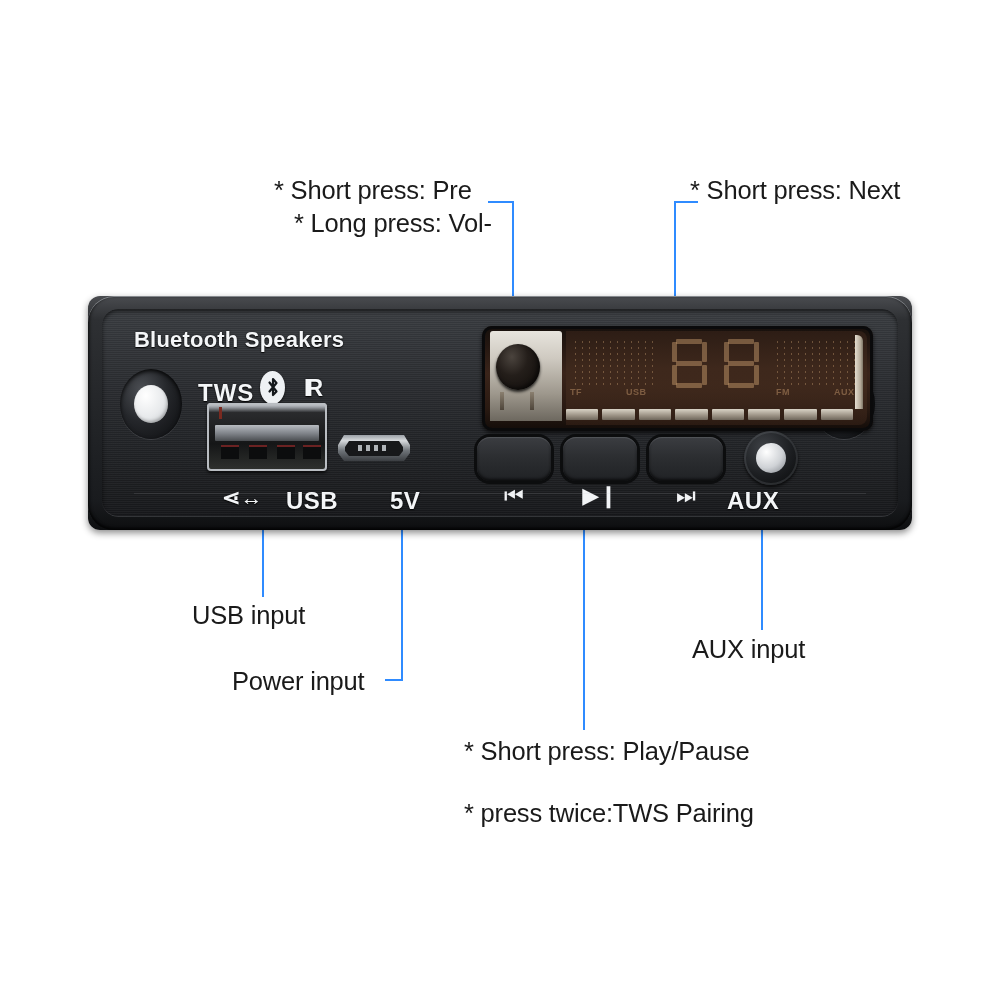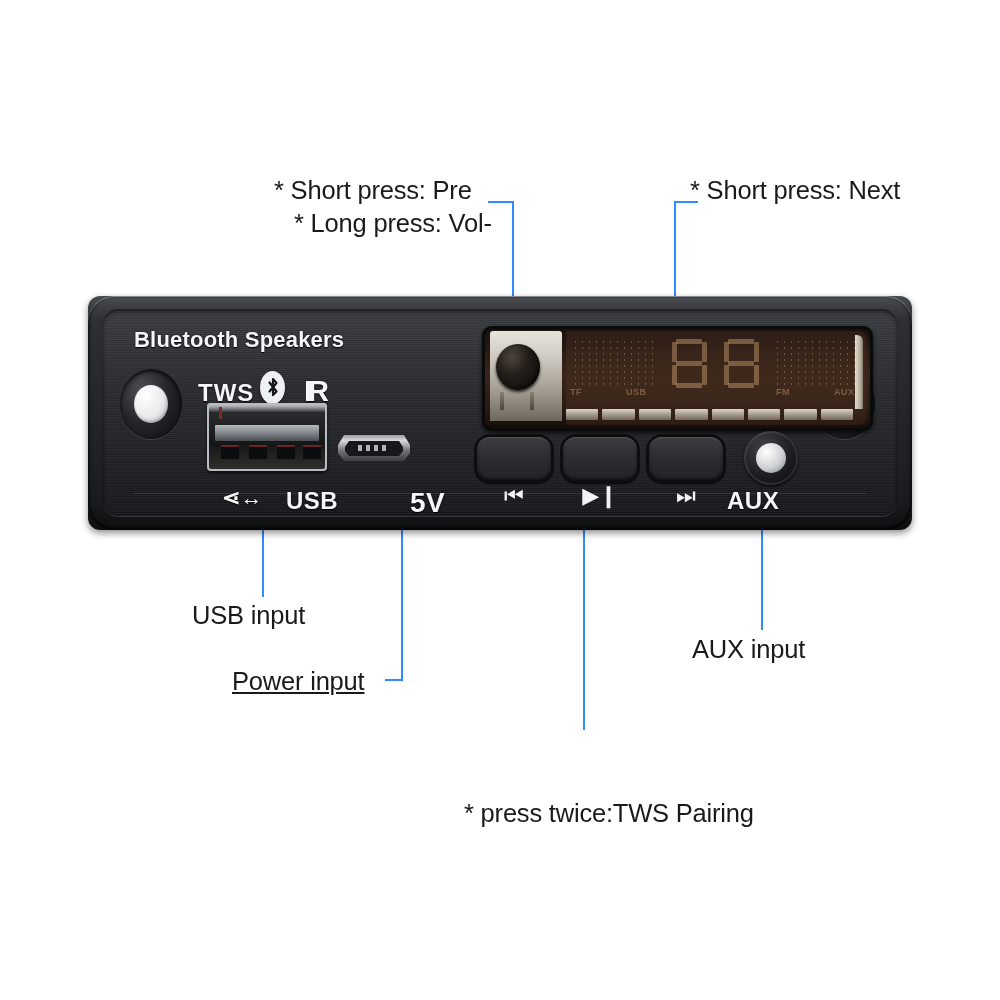--- a/index.html
+++ b/index.html
@@ -68,23 +68,23 @@
   
   .silk{
     position:absolute;color:#f4f6f8;
     font-family:"Liberation Sans", sans-serif;
     font-weight:bold;
     text-shadow:0 1px 1px rgba(0,0,0,.85),0 0 2px rgba(0,0,0,.6);
     white-space:nowrap;
   }
   #brand{left:32px;top:18px;font-size:22px;letter-spacing:.2px;}
   #tws{left:96px;top:70px;font-size:24px;letter-spacing:1px;}
-  #irmark{left:202px;top:66px;font-size:29px;font-weight:bold;letter-spacing:-4px;}
+  #irmark{left:202px;top:66px;font-size:23px;font-weight:bold;letter-spacing:-4px;}
   #usblbl{left:184px;top:178px;font-size:24px;letter-spacing:.5px;}
-  #v5lbl{left:308px;top:178px;font-size:28px;letter-spacing:.5px;}
+  #v5lbl{left:288px;top:178px;font-size:24px;letter-spacing:.5px;}
   #auxlbl{left:625px;top:178px;font-size:24px;letter-spacing:.5px;}
 
   
   #btbadge{
     position:absolute;left:158px;top:62px;width:25px;height:33px;
     border-radius:50%/50%;
     background:#eef1f4;
     box-shadow:0 1px 2px rgba(0,0,0,.8);
   }
   #btbadge svg{position:absolute;left:50%;top:50%;transform:translate(-50%,-50%);}
@@ -239,23 +239,24 @@
 <body>
 
 <div id="stage">
 
   <div class="anno" style="left:274px;top:175px;">* Short press: Pre</div>
   <div class="anno" style="left:274px;top:208px;margin-left:20px;">* Long press: Vol-</div>
 
   <div class="anno" style="left:690px;top:175px;">* Short press: Next</div>
 
   <div class="anno" style="left:192px;top:600px;">USB input</div>
-  <div class="anno" style="left:232px;top:666px;text-decoration:underline;">Power input</div>
+  <div class="anno" style="left:232px;top:666px;">Power input</div>
   <div class="anno" style="left:692px;top:634px;">AUX input</div>
 
+  <div class="anno" style="left:464px;top:736px;">* Short press: Play/Pause</div>
   <div class="anno" style="left:464px;top:798px;">* press twice:TWS Pairing</div>
 
   <div class="ln lnh" style="left:488px;top:201px;width:26px;"></div>
   <div class="ln lnv" style="left:512px;top:201px;height:265px;"></div>
 
   <div class="ln lnh" style="left:674px;top:201px;width:24px;"></div>
   <div class="ln lnv" style="left:674px;top:201px;height:265px;"></div>
 
   <div class="ln lnv" style="left:583px;top:465px;height:265px;"></div>
 

